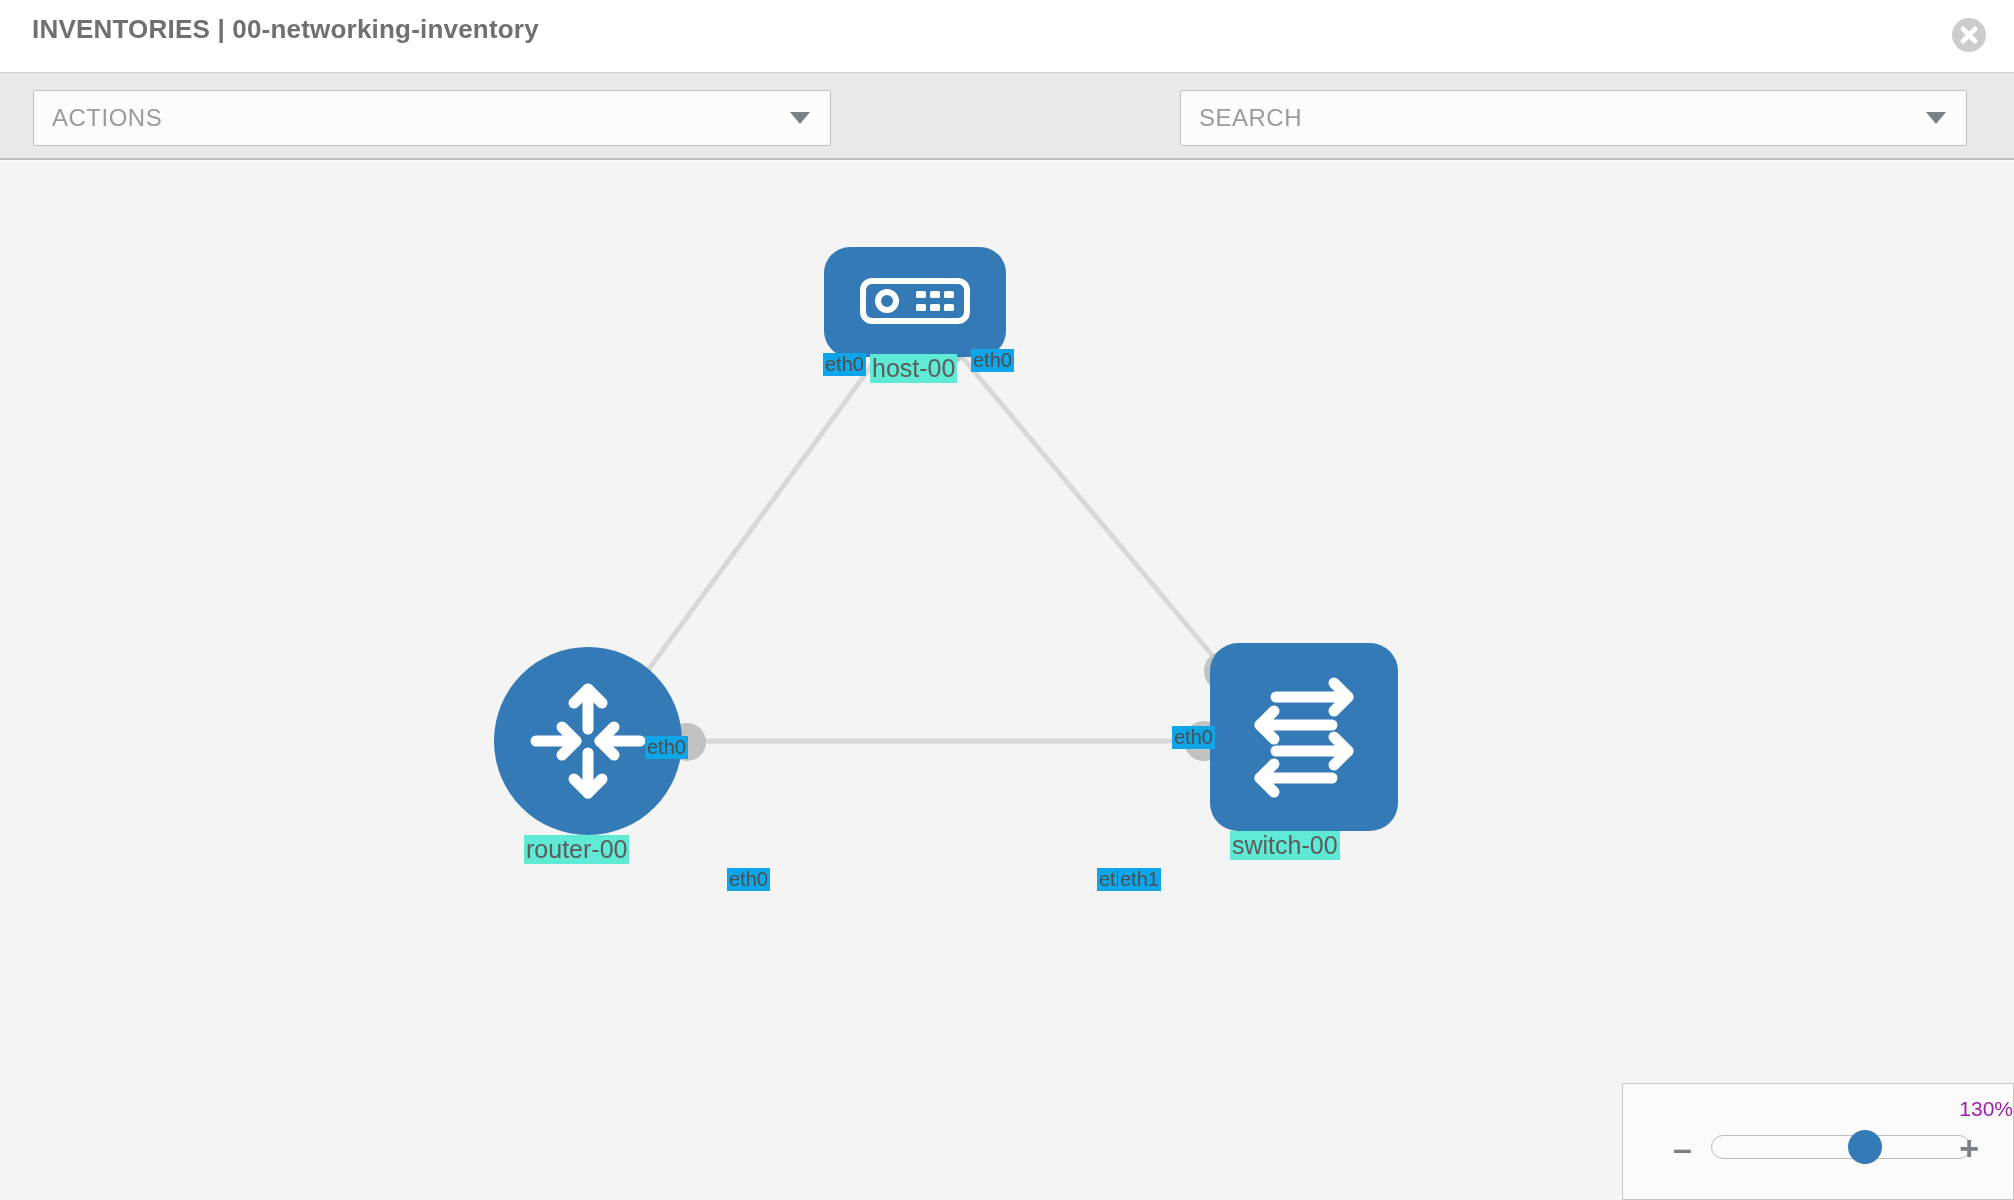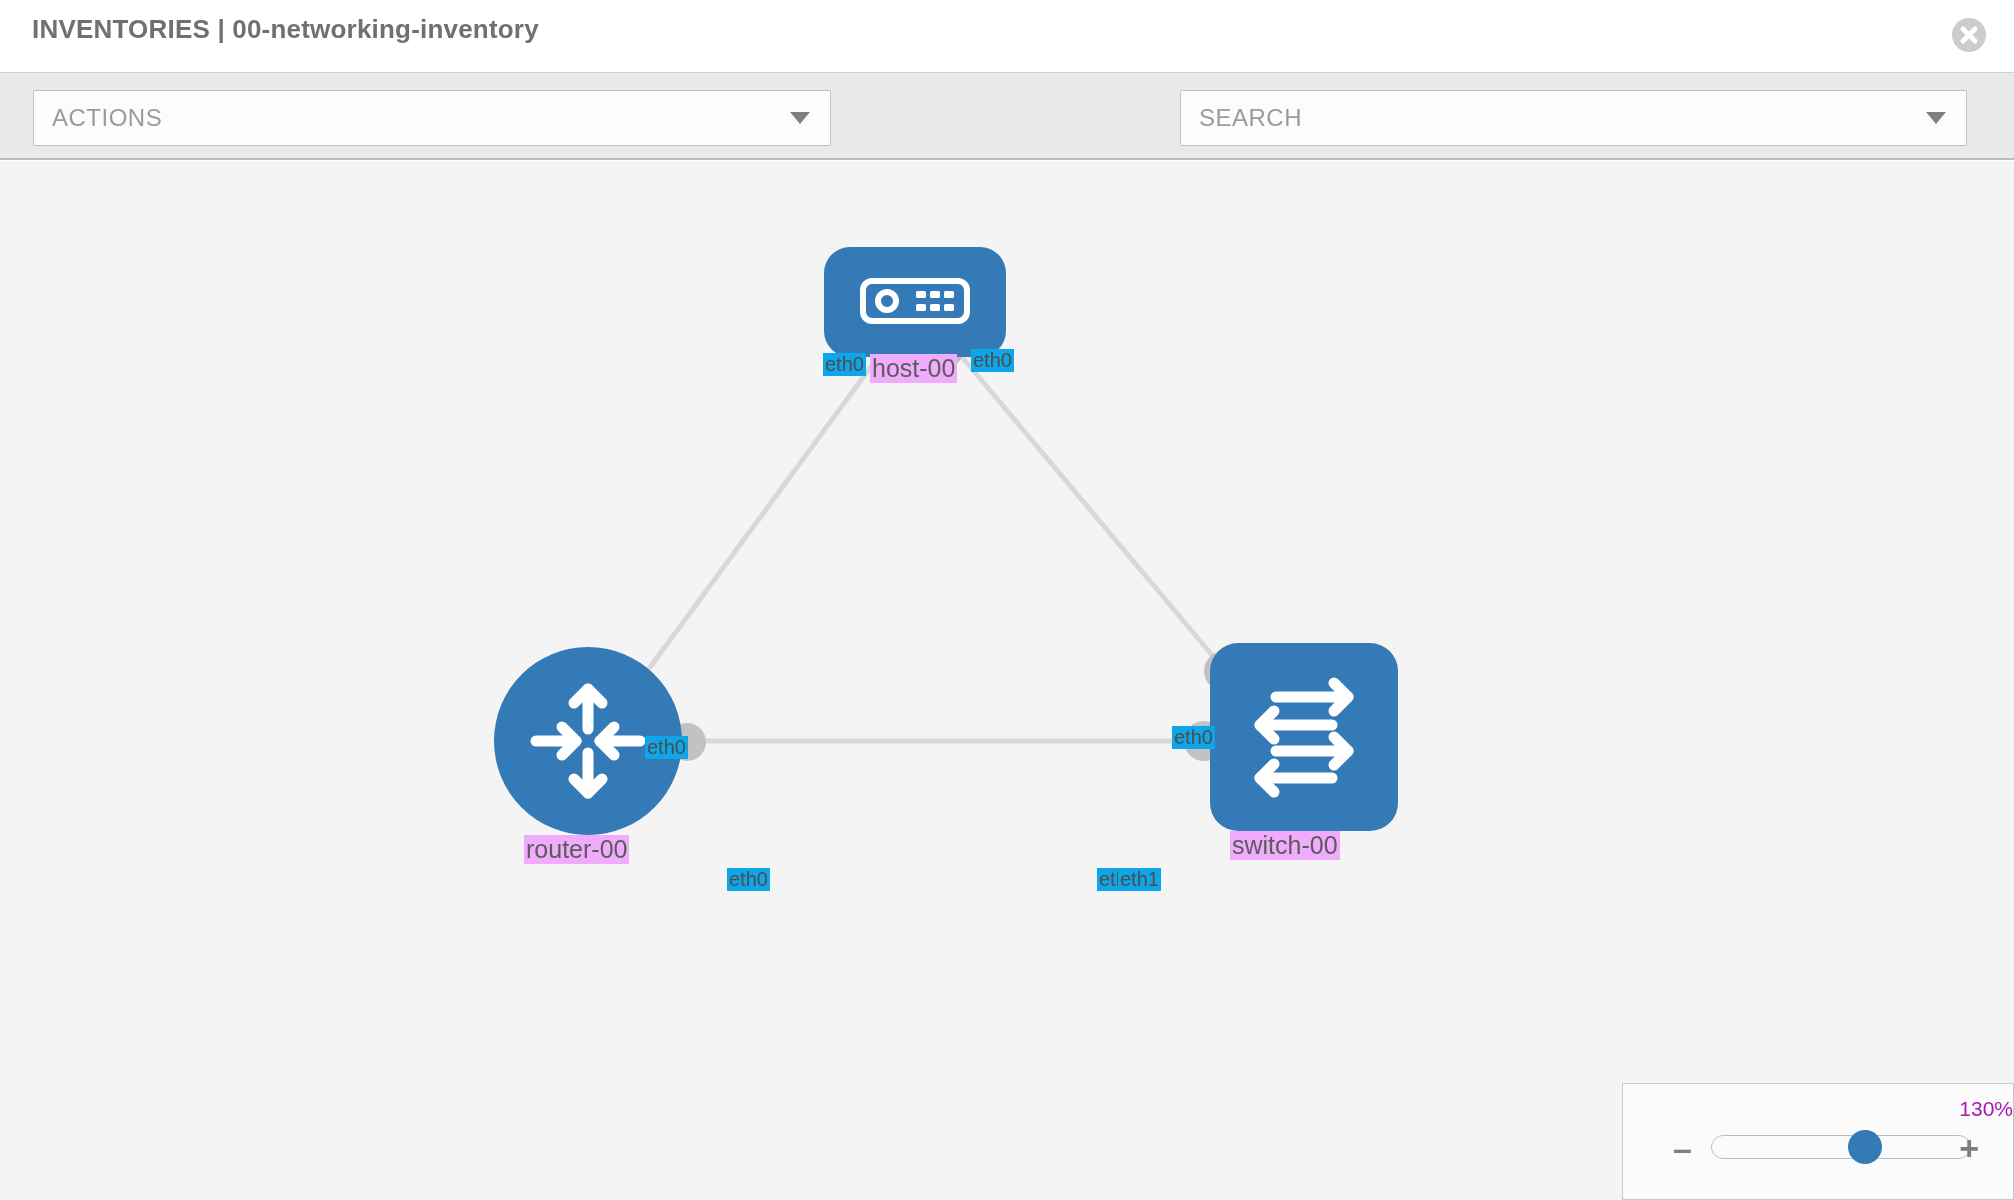--- a/index.html
+++ b/index.html
@@ -74,21 +74,21 @@
   
   .node { position: absolute; }
   .node-shape {
     position: absolute; background: #337ab7;
     display: flex; align-items: center; justify-content: center;
     cursor: pointer;
   }
   .node-label {
     position: absolute; white-space: nowrap;
     font-size: 25px; color: #5c5c5c;
-    background: #f0abfc; padding: 0 2px;
+    background: #5eead4; padding: 0 2px;
   }
   .port-label {
     position: absolute; white-space: nowrap;
     font-size: 20px; color: #4d4d4d;
     background: #0ea5e9; padding: 0 2px;
   }
   .connector {
     position: absolute; background: #c2c2c2; border-radius: 50%;
   }
 

